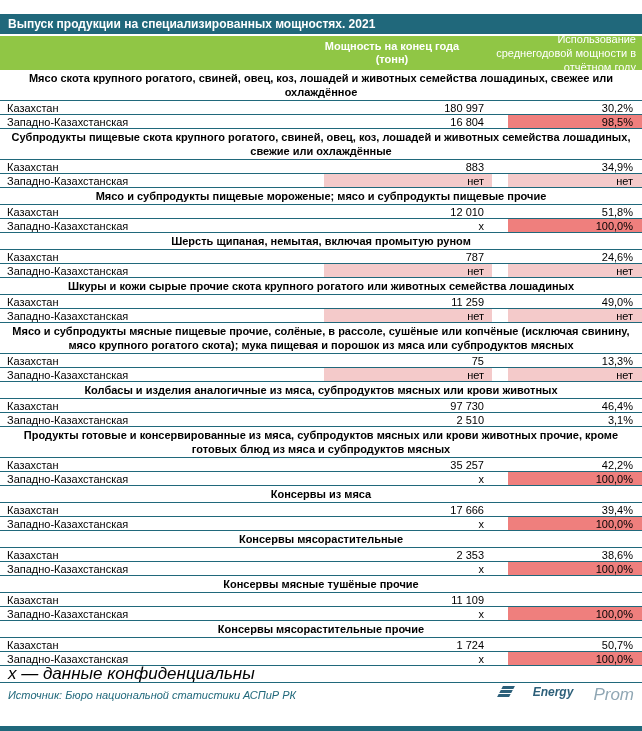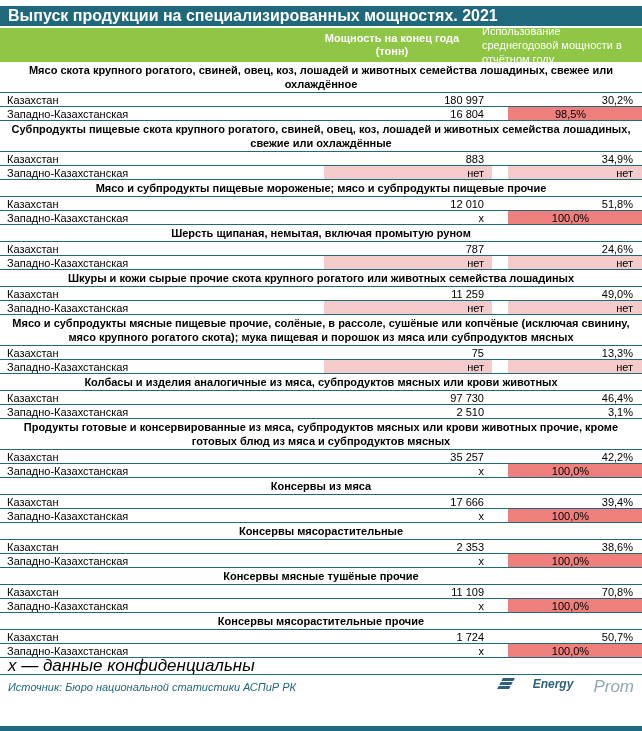--- a/index.html
+++ b/index.html
@@ -11,50 +11,50 @@
     --logo-light:#90a7b4;
   }
   *{box-sizing:border-box;}
   html,body{margin:0;padding:0;}
   body{
     width:642px;height:731px;overflow:hidden;background:#fff;
     font-family:"Liberation Sans","DejaVu Sans",sans-serif;color:#000;
     display:flex;flex-direction:column;
   }
   .titlebar{
-    margin-top:6px;background:var(--teal);color:#fff;
-    font-size:16px;font-weight:bold;padding:3px 8px;line-height:14px;
+    margin-top:14px;background:var(--teal);color:#fff;
+    font-size:12px;font-weight:bold;padding:3px 8px;line-height:14px;
   }
   .greenheader{
     margin-top:2px;background:var(--green);color:#fff;
     display:flex;height:34px;font-size:11px;
   }
   .gh-spacer{width:308px;}
   .gh-capacity{
     width:168px;display:flex;align-items:flex-end;justify-content:center;
     text-align:center;padding:0 4px 4px 4px;line-height:13px;font-weight:bold;
   }
   .gh-utilization{
     flex:1;display:flex;align-items:center;justify-content:center;
-    text-align:left;padding:2px 6px 3px 6px;line-height:14px;
+    text-align:right;padding:2px 6px 3px 6px;line-height:14px;
   }
   .tbl{width:100%;}
   .section-header{
     text-align:center;font-weight:bold;font-size:11px;line-height:14px;
     padding:1px 6px;border-bottom:1px solid var(--teal);
   }
   .data-row{
     display:flex;align-items:stretch;height:14px;line-height:14px;
     font-size:11px;border-bottom:1px solid var(--teal);gap:16px;
   }
   .cell-region{width:308px;padding-left:7px;overflow:hidden;white-space:nowrap;}
   .cell-value{width:168px;text-align:right;padding-right:8px;}
   .cell-percent{flex:1;text-align:right;padding-right:9px;}
   .hl-light{background:var(--pink-light);}
-  .hl-dark{background:var(--pink-dark);text-align:center;}
+  .hl-dark{background:var(--pink-dark);}
   .footnote{
     font-style:italic;font-size:17px;line-height:14px;padding:1px 8px;
     border-bottom:1px solid var(--teal);
   }
   .source-row{
     display:flex;justify-content:space-between;align-items:center;
     padding:2px 8px 2px 8px;font-size:11px;
   }
   .source-text{font-style:italic;color:var(--teal);}
   .logo{display:flex;align-items:flex-start;gap:20px;}
@@ -185,21 +185,20 @@
     </div>
     <div class="data-row">
       <div class="cell-region">Западно-Казахстанская</div>
       <div class="cell-value">х</div>
       <div class="cell-percent hl-dark">100,0%</div>
     </div>
     <div class="section-header">Консервы мясные тушёные прочие</div>
     <div class="data-row">
       <div class="cell-region">Казахстан</div>
       <div class="cell-value">11 109</div>
-      <div class="cell-percent">70,8%</div>
     </div>
     <div class="data-row">
       <div class="cell-region">Западно-Казахстанская</div>
       <div class="cell-value">х</div>
       <div class="cell-percent hl-dark">100,0%</div>
     </div>
     <div class="section-header">Консервы мясорастительные прочие</div>
     <div class="data-row">
       <div class="cell-region">Казахстан</div>
       <div class="cell-value">1 724</div>

